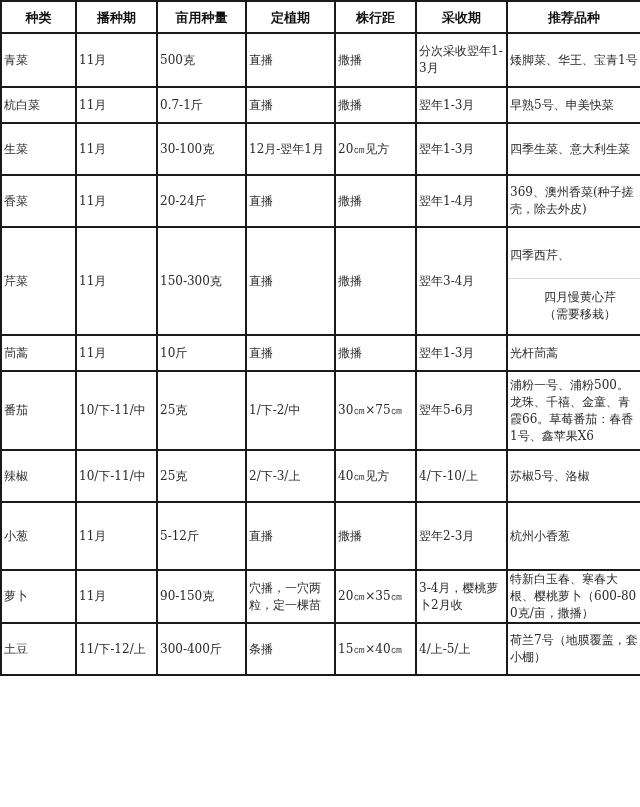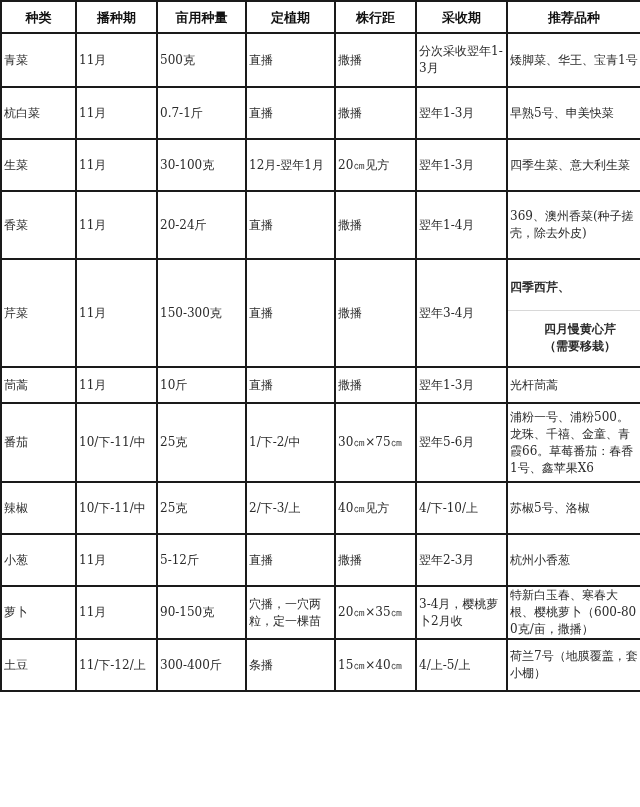--- a/index.html
+++ b/index.html
@@ -31,21 +31,21 @@
       padding: 14px 0 14px 0;
       border-bottom: 1px solid #d8d8d8;
       margin: 0 -2px;
       padding-left: 2px;
     }
     td .split-bottom {
       display: block;
       padding: 10px 0 6px 0;
       margin-left: 34px;
     }
-    td.recs-cell-split { padding: 0 2px; font-weight: bold; }
+    td.recs-cell-split { padding: 0 2px; }
   </style>
 </head>
 <body>
 
 <table class="planting">
   <colgroup>
     <col style="width:75px">
       <col style="width:81px">
       <col style="width:89px">
       <col style="width:89px">
@@ -67,39 +67,39 @@
   <tbody>
     <tr style="height:54px">
       <td>青菜</td>
       <td>11月</td>
       <td>500克</td>
       <td>直播</td>
       <td>撒播</td>
       <td>分次采收翌年1-3月</td>
       <td>矮脚菜、华王、宝青1号</td>
     </tr>
-    <tr style="height:52px">
+    <tr style="height:36px">
       <td>杭白菜</td>
       <td>11月</td>
       <td>0.7-1斤</td>
       <td>直播</td>
       <td>撒播</td>
       <td>翌年1-3月</td>
       <td>早熟5号、申美快菜</td>
     </tr>
     <tr style="height:52px">
       <td>生菜</td>
       <td>11月</td>
       <td>30-100克</td>
       <td>12月-翌年1月</td>
       <td>20㎝见方</td>
       <td>翌年1-3月</td>
       <td>四季生菜、意大利生菜</td>
     </tr>
-    <tr style="height:68px">
+    <tr style="height:52px">
       <td>香菜</td>
       <td>11月</td>
       <td>20-24斤</td>
       <td>直播</td>
       <td>撒播</td>
       <td>翌年1-4月</td>
       <td>369、澳州香菜(种子搓壳，除去外皮)</td>
     </tr>
     <tr style="height:108px">
       <td>芹菜</td>
@@ -133,21 +133,21 @@
     </tr>
     <tr style="height:52px">
       <td>辣椒</td>
       <td>10/下-11/中</td>
       <td>25克</td>
       <td>2/下-3/上</td>
       <td>40㎝见方</td>
       <td>4/下-10/上</td>
       <td>苏椒5号、洛椒</td>
     </tr>
-    <tr style="height:52px">
+    <tr style="height:68px">
       <td>小葱</td>
       <td>11月</td>
       <td>5-12斤</td>
       <td>直播</td>
       <td>撒播</td>
       <td>翌年2-3月</td>
       <td>杭州小香葱</td>
     </tr>
     <tr style="height:53px">
       <td>萝卜</td>

